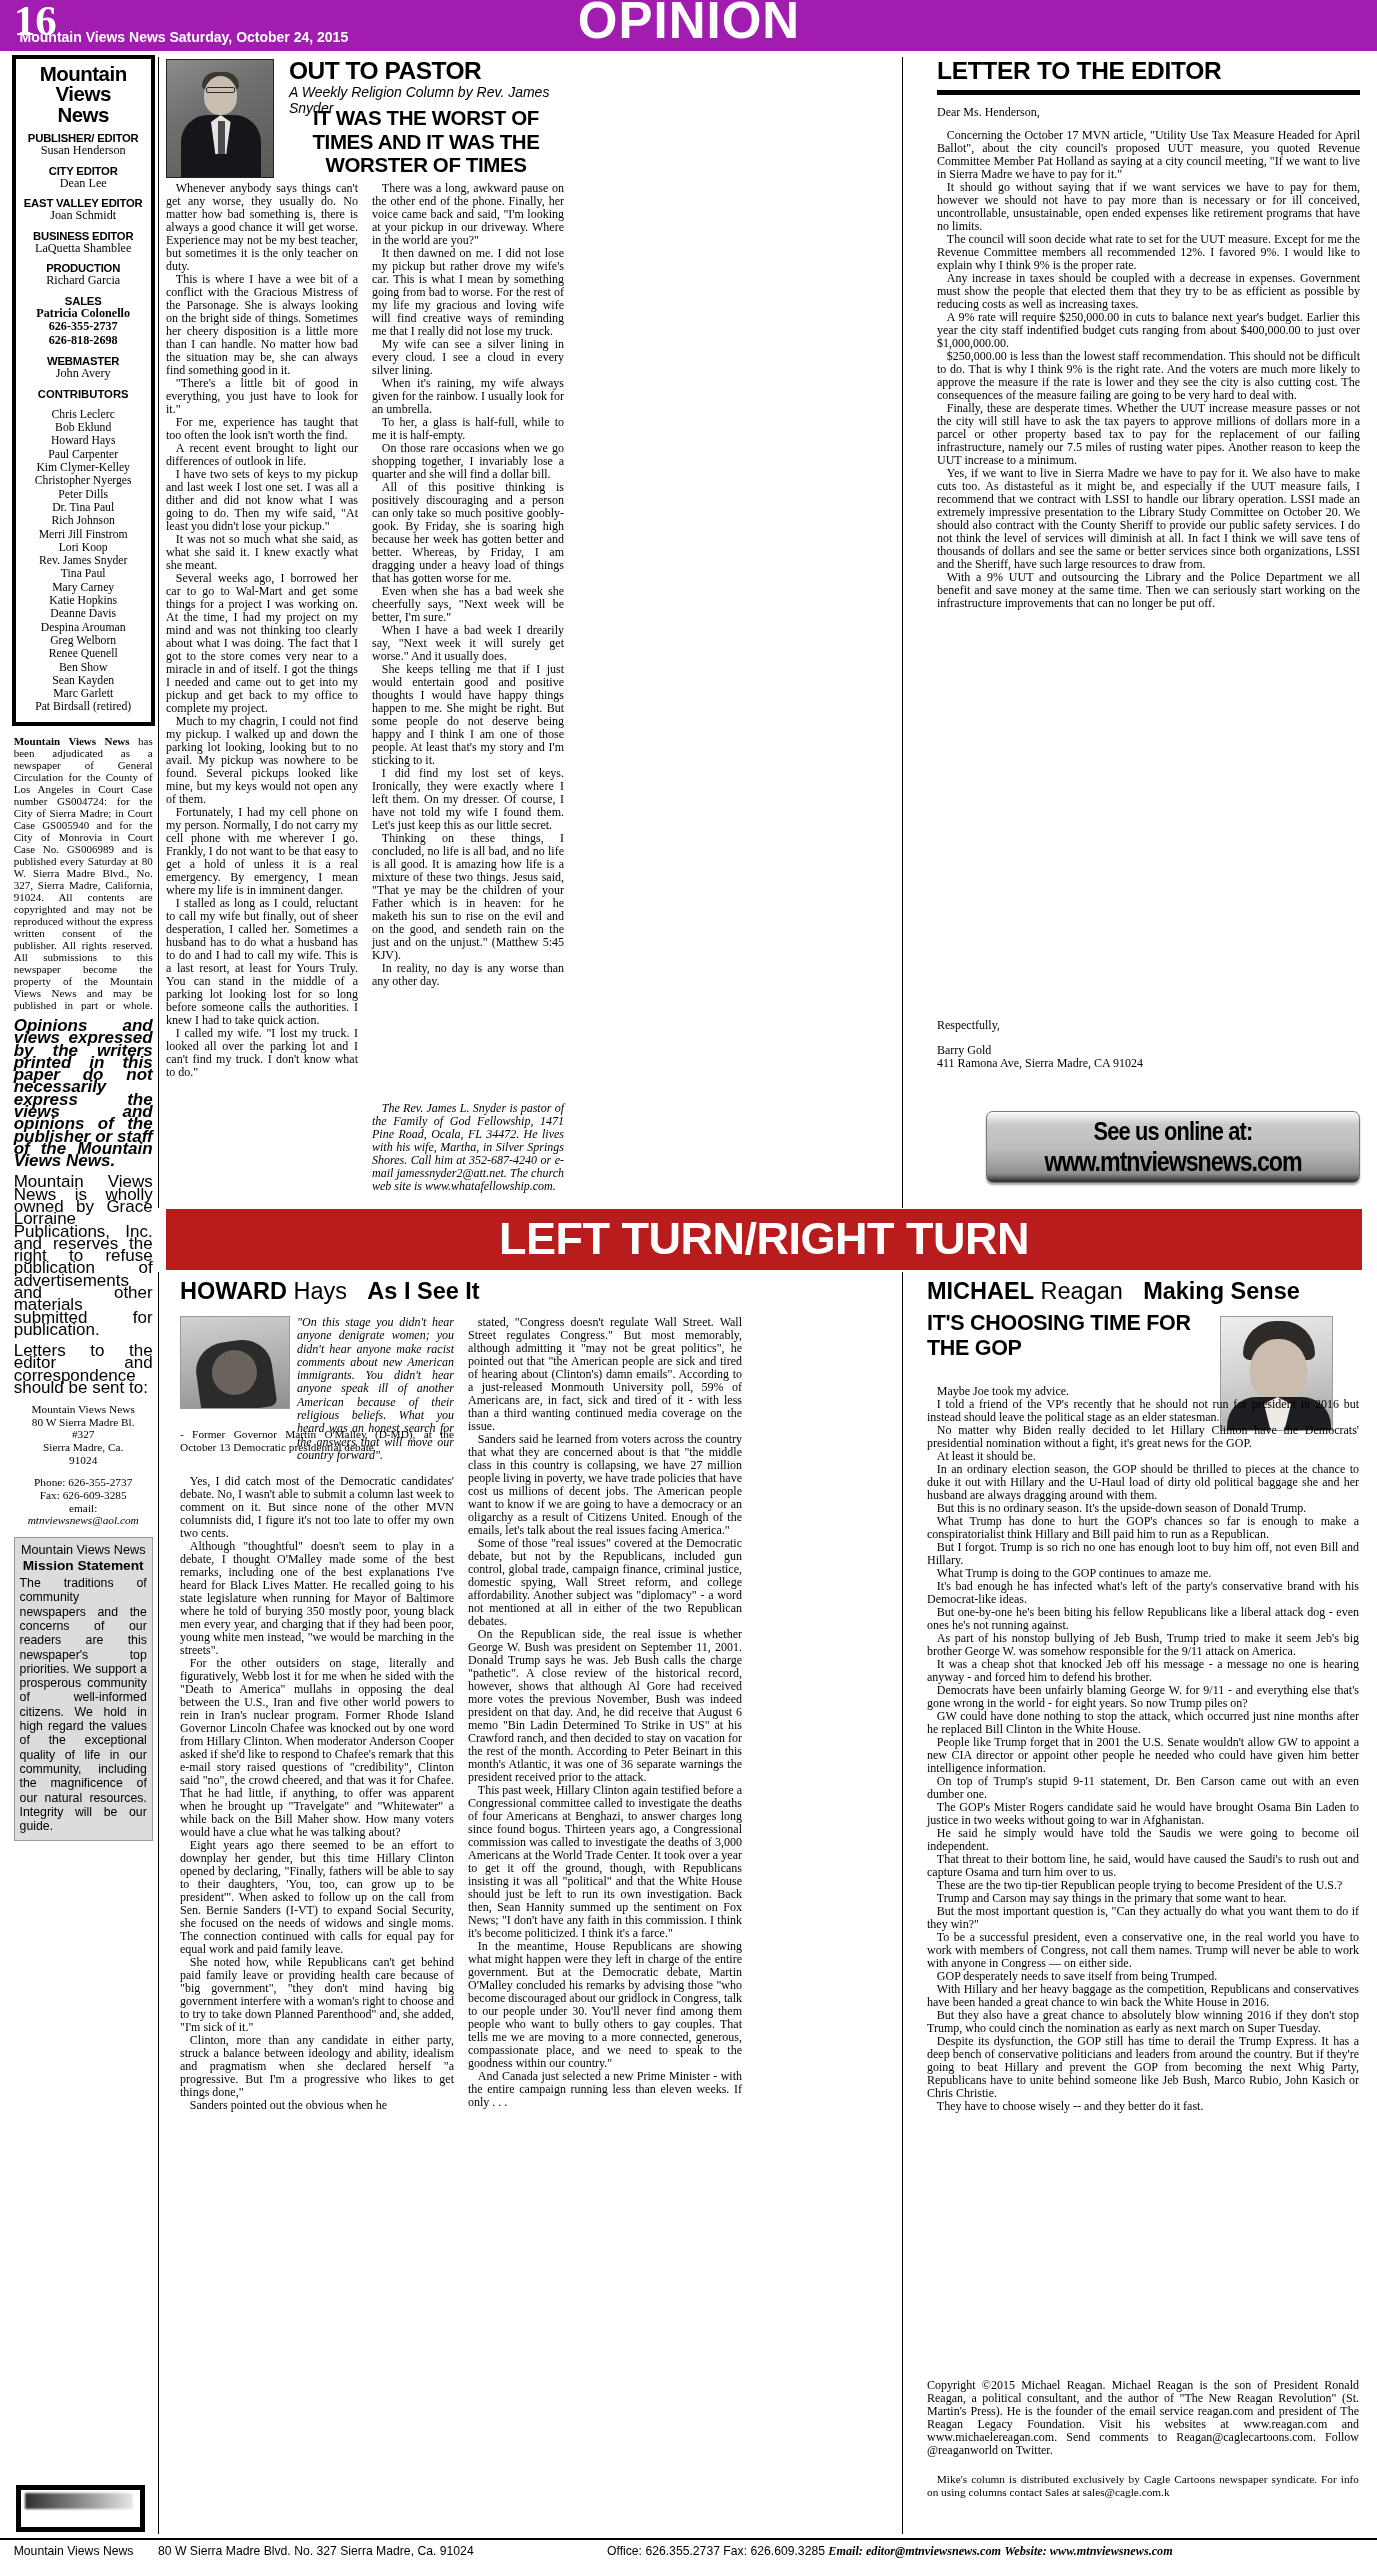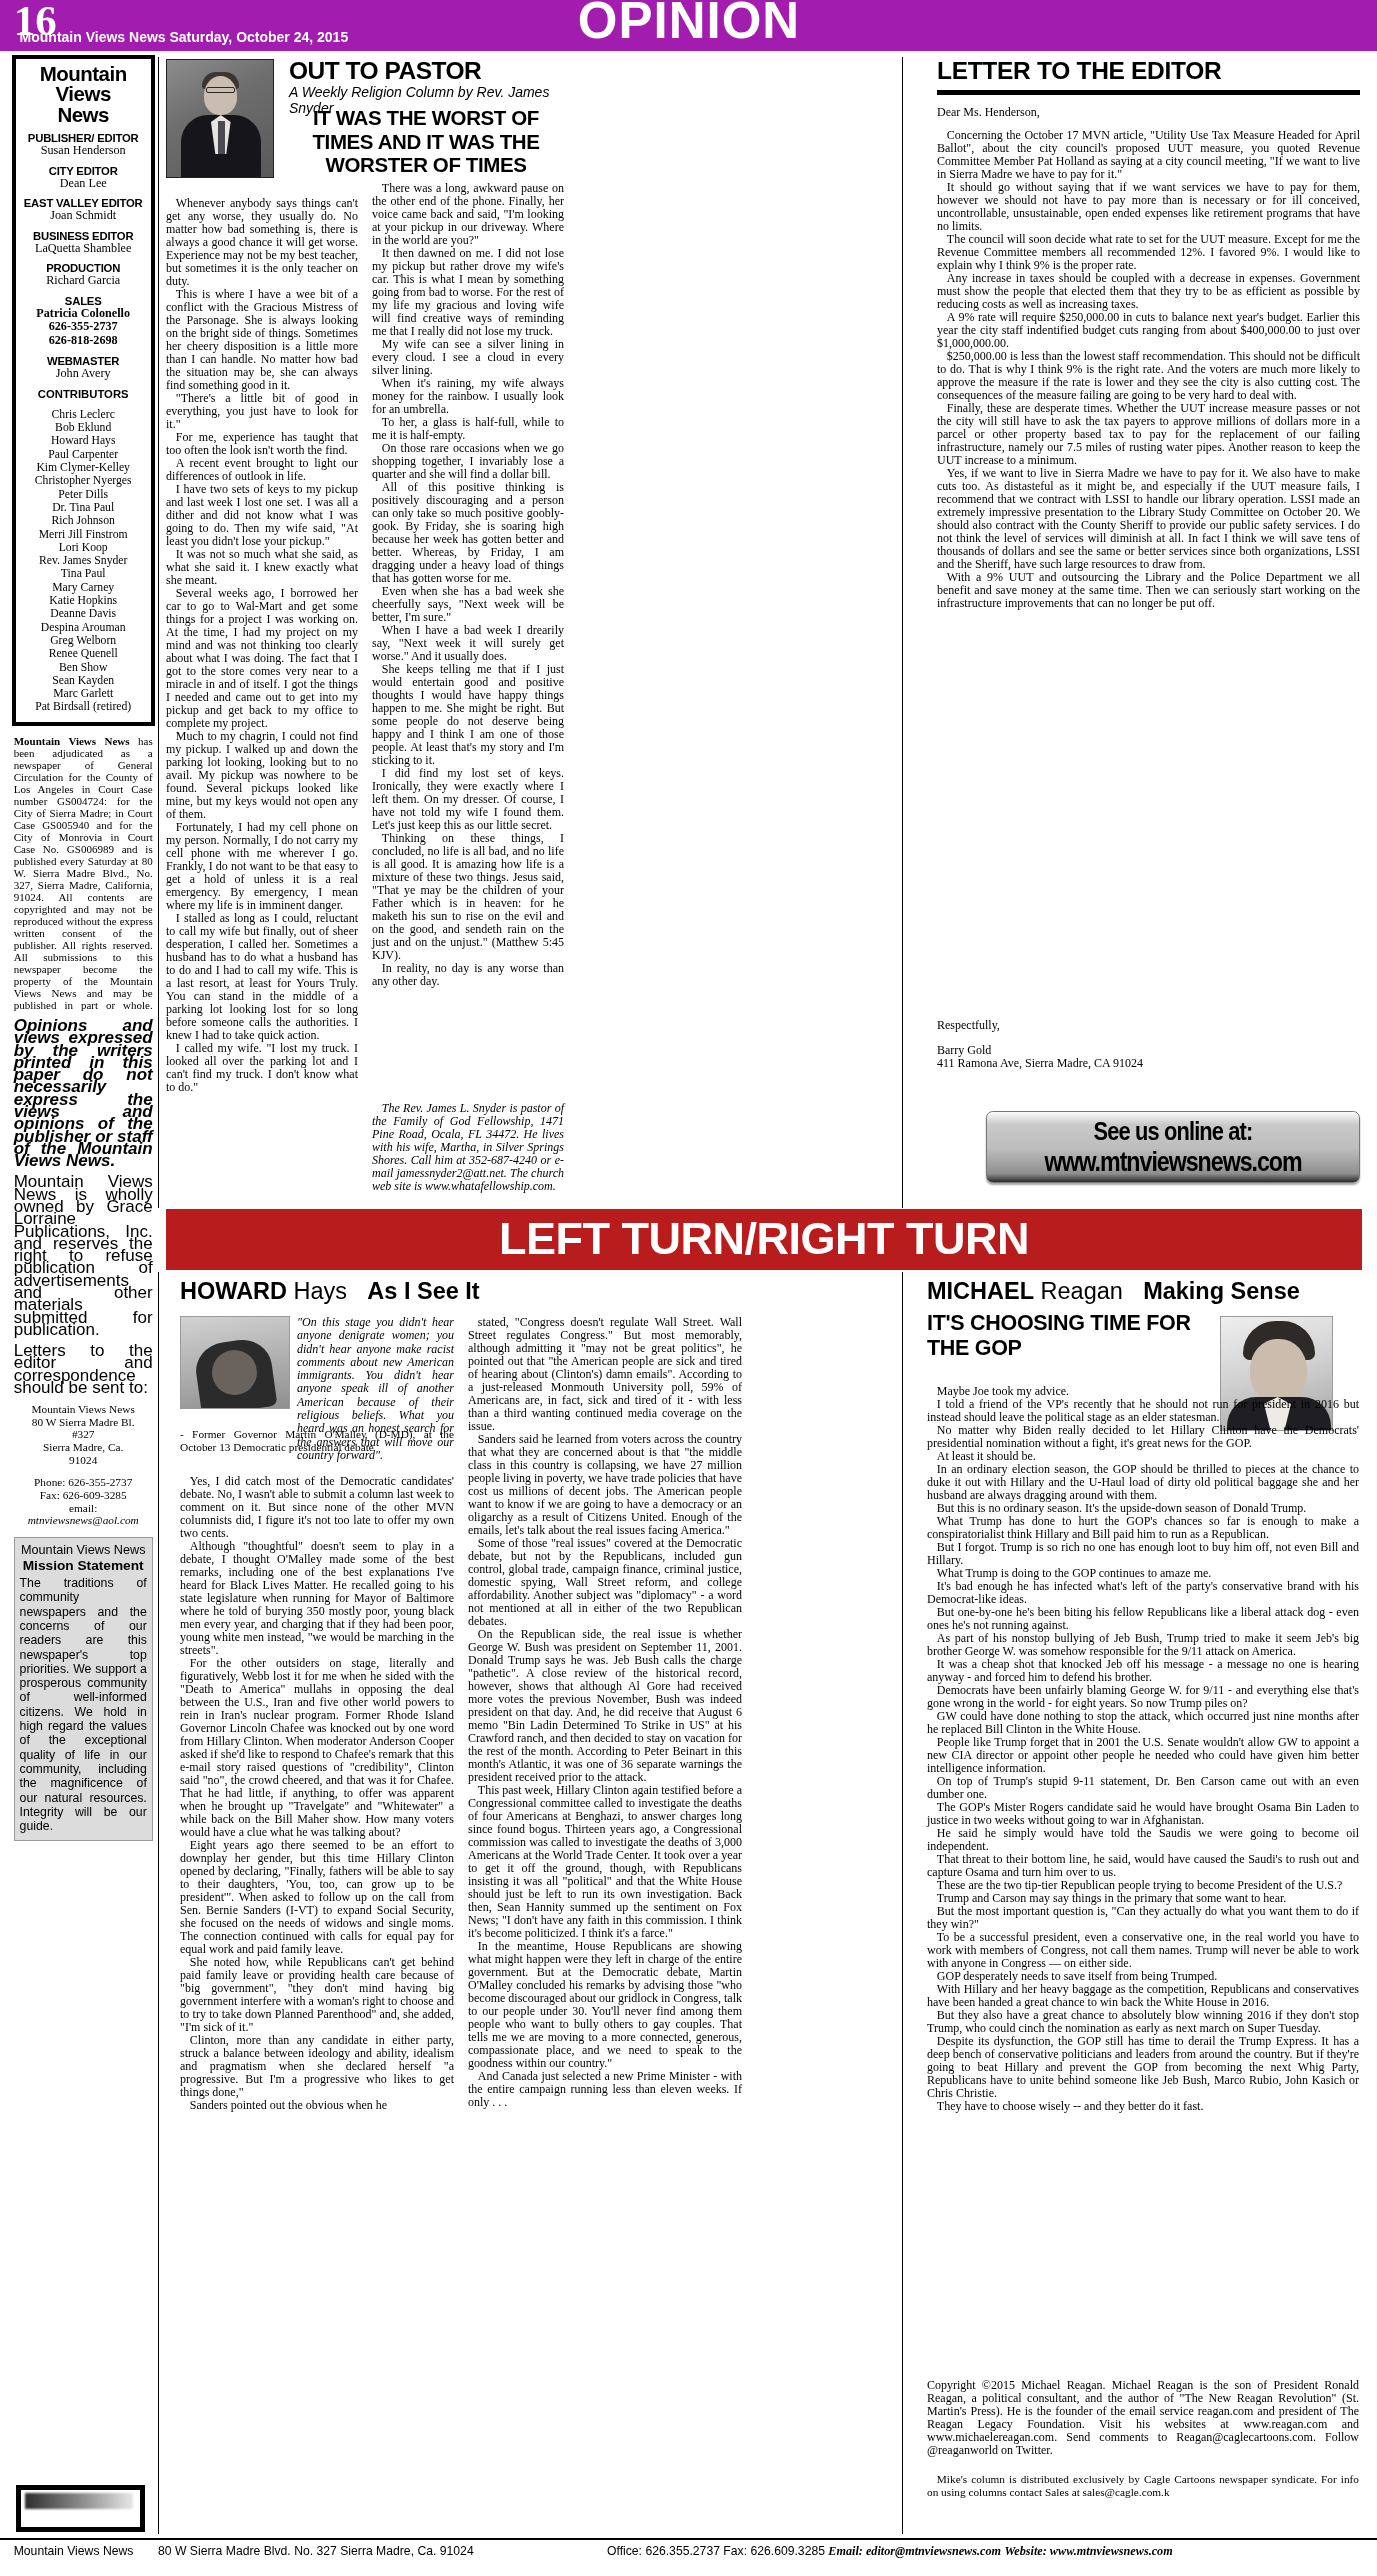--- a/index.html
+++ b/index.html
@@ -401,39 +401,39 @@
         <div class="glasses"></div>
       <div class="body"></div>
         <div class="shirt"></div>
         <div class="tie"></div>
     </div>
     <div class="otp-title">OUT TO PASTOR</div>
     <div class="otp-sub">A Weekly Religion Column by Rev. James Snyder</div>
     <div class="otp-head">IT WAS THE WORST OF TIMES AND IT WAS THE WORSTER OF TIMES</div>
   </div>
 
-  <div class="col" id="otp-col1" style="left:166px; top:182px; width:192px;margin-top:15px;">
+  <div class="col" id="otp-col1" style="left:166px; top:182px; width:192px;">
       <p>Whenever anybody says things can't get any worse, they usually do. No matter how bad something is, there is always a good chance it will get worse. Experience may not be my best teacher, but sometimes it is the only teacher on duty.</p>
       <p>This is where I have a wee bit of a conflict with the Gracious Mistress of the Parsonage. She is always looking on the bright side of things. Sometimes her cheery disposition is a little more than I can handle. No matter how bad the situation may be, she can always find something good in it.</p>
       <p>"There's a little bit of good in everything, you just have to look for it."</p>
       <p>For me, experience has taught that too often the look isn't worth the find.</p>
       <p>A recent event brought to light our differences of outlook in life.</p>
       <p>I have two sets of keys to my pickup and last week I lost one set. I was all a dither and did not know what I was going to do. Then my wife said, "At least you didn't lose your pickup."</p>
       <p>It was not so much what she said, as what she said it. I knew exactly what she meant.</p>
       <p>Several weeks ago, I borrowed her car to go to Wal-Mart and get some things for a project I was working on. At the time, I had my project on my mind and was not thinking too clearly about what I was doing. The fact that I got to the store comes very near to a miracle in and of itself. I got the things I needed and came out to get into my pickup and get back to my office to complete my project.</p>
       <p>Much to my chagrin, I could not find my pickup. I walked up and down the parking lot looking, looking but to no avail. My pickup was nowhere to be found. Several pickups looked like mine, but my keys would not open any of them.</p>
       <p>Fortunately, I had my cell phone on my person. Normally, I do not carry my cell phone with me wherever I go. Frankly, I do not want to be that easy to get a hold of unless it is a real emergency. By emergency, I mean where my life is in imminent danger.</p>
       <p>I stalled as long as I could, reluctant to call my wife but finally, out of sheer desperation, I called her. Sometimes a husband has to do what a husband has to do and I had to call my wife. This is a last resort, at least for Yours Truly. You can stand in the middle of a parking lot looking lost for so long before someone calls the authorities. I knew I had to take quick action.</p>
       <p>I called my wife. "I lost my truck. I looked all over the parking lot and I can't find my truck. I don't know what to do."</p>
     </div>
   <div class="col" id="otp-col2" style="left:372px; top:182px; width:192px;">
       <p>There was a long, awkward pause on the other end of the phone. Finally, her voice came back and said, "I'm looking at your pickup in our driveway. Where in the world are you?"</p>
       <p>It then dawned on me. I did not lose my pickup but rather drove my wife's car. This is what I mean by something going from bad to worse. For the rest of my life my gracious and loving wife will find creative ways of reminding me that I really did not lose my truck.</p>
       <p>My wife can see a silver lining in every cloud. I see a cloud in every silver lining.</p>
-      <p>When it's raining, my wife always money for the rainbow. I usually look for an umbrella.</p>
+      <p>When it's raining, my wife always given for the rainbow. I usually look for an umbrella.</p>
       <p>To her, a glass is half-full, while to me it is half-empty.</p>
       <p>On those rare occasions when we go shopping together, I invariably lose a quarter and she will find a dollar bill.</p>
       <p>All of this positive thinking is positively discouraging and a person can only take so much positive goobly-gook. By Friday, she is soaring high because her week has gotten better and better. Whereas, by Friday, I am dragging under a heavy load of things that has gotten worse for me.</p>
       <p>Even when she has a bad week she cheerfully says, "Next week will be better, I'm sure."</p>
       <p>When I have a bad week I drearily say, "Next week it will surely get worse." And it usually does.</p>
       <p>She keeps telling me that if I just would entertain good and positive thoughts I would have happy things happen to me. She might be right. But some people do not deserve being happy and I think I am one of those people. At least that's my story and I'm sticking to it.</p>
       <p>I did find my lost set of keys. Ironically, they were exactly where I left them. On my dresser. Of course, I have not told my wife I found them. Let's just keep this as our little secret.</p>
       <p>Thinking on these things, I concluded, no life is all bad, and no life is all good. It is amazing how life is a mixture of these two things. Jesus said, "That ye may be the children of your Father which is in heaven: for he maketh his sun to rise on the evil and on the good, and sendeth rain on the just and on the unjust." (Matthew 5:45 KJV).</p>
       <p>In reality, no day is any worse than any other day.</p>
     </div>

